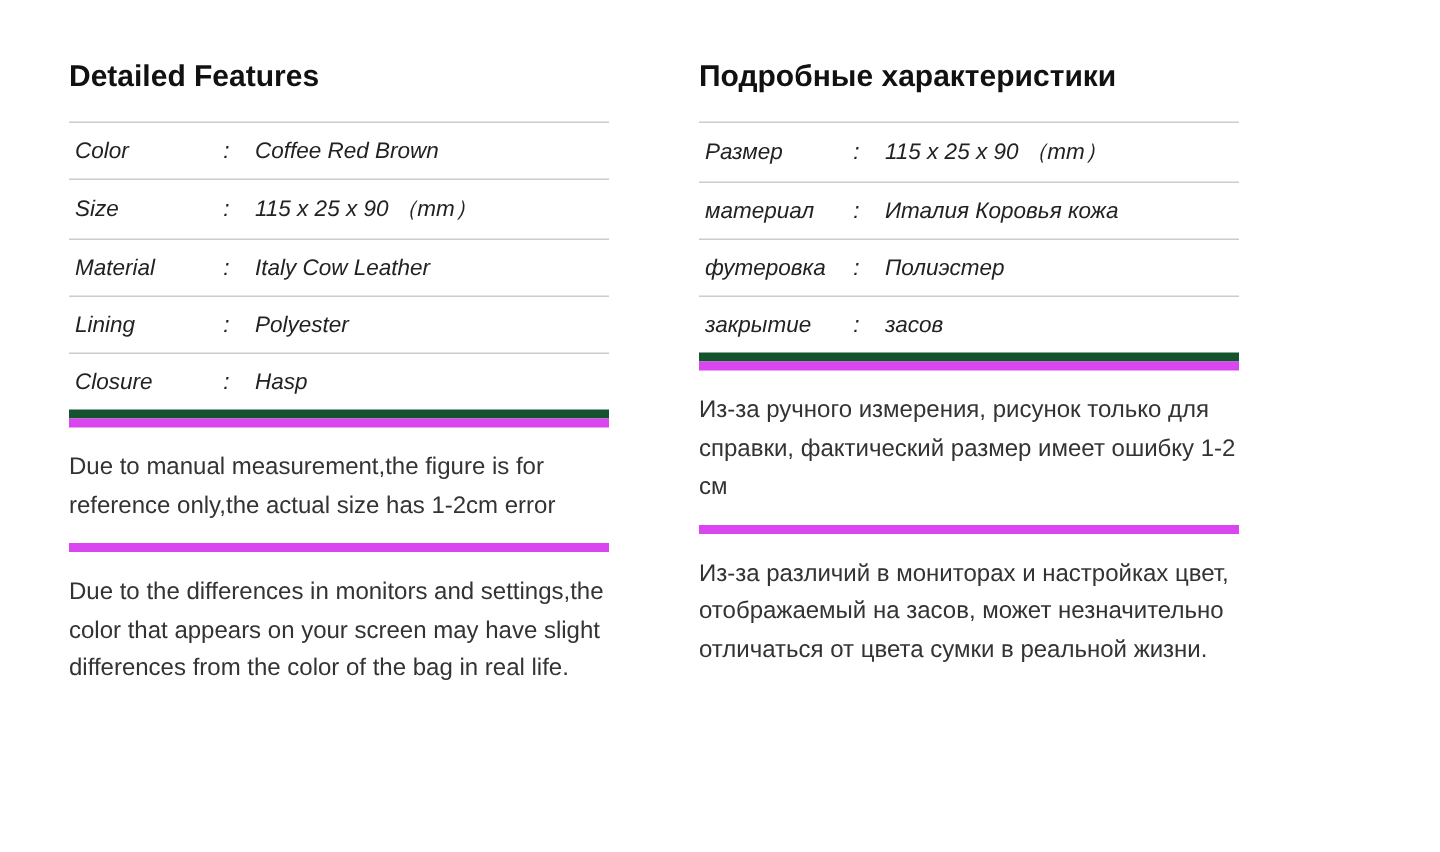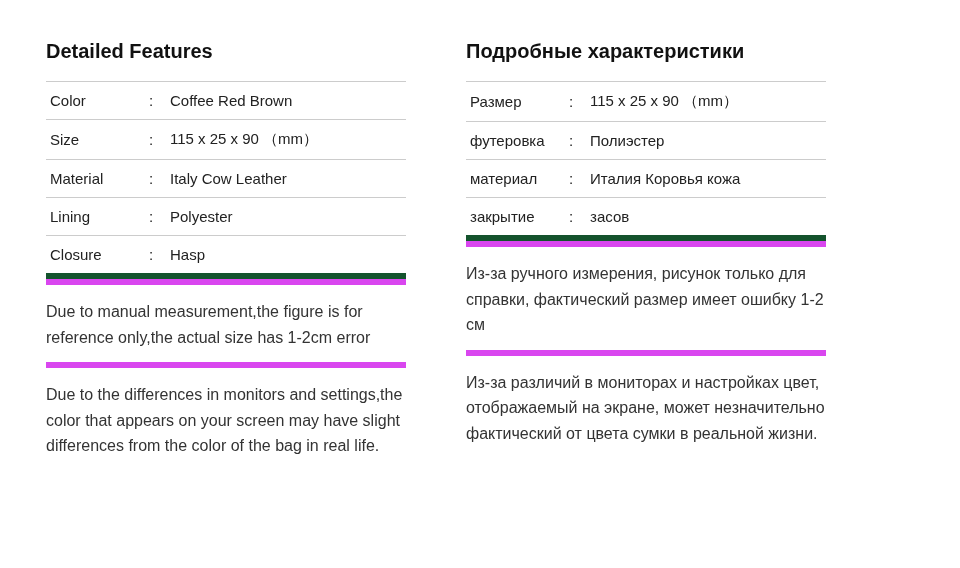--- a/index.html
+++ b/index.html
@@ -28,20 +28,21 @@
     .panel-title {
       font-size: 20px;
       font-weight: bold;
       margin-bottom: 18px;
       color: #111;
     }
     .features-table {
       width: 100%;
       border-collapse: collapse;
       margin-bottom: 0;
+      font-style: italic;
     }
     .features-table tr {
       border-top: 1px solid #ccc;
     }
     .features-table tr:last-child {
       border-bottom: 6px solid #14532d;
     }
     .features-table td {
       padding: 10px 4px;
       vertical-align: middle;
@@ -121,36 +122,36 @@
     <div class="panel-title">Подробные характеристики</div>
 
     <table class="features-table">
       <tbody id="right-tbody">
           <tr>
     <td class="col-label">Размер</td>
     <td class="col-colon">:</td>
     <td class="col-value">115 x 25 x 90 （mm）</td>
   </tr>
           <tr>
+    <td class="col-label">материал</td>
+    <td class="col-colon">:</td>
+    <td class="col-value">Италия Коровья кожа</td>
+  </tr>
+          <tr>
     <td class="col-label">футеровка</td>
     <td class="col-colon">:</td>
     <td class="col-value">Полиэстер</td>
-  </tr>
-          <tr>
-    <td class="col-label">материал</td>
-    <td class="col-colon">:</td>
-    <td class="col-value">Италия Коровья кожа</td>
   </tr>
           <tr>
     <td class="col-label">закрытие</td>
     <td class="col-colon">:</td>
     <td class="col-value">засов</td>
   </tr>
         </tbody>
     </table>
 
     <div class="note-section">
       <div class="note-block">Из-за ручного измерения, рисунок только для справки, фактический размер имеет ошибку 1-2 см</div>
-      <div class="note-block">Из-за различий в мониторах и настройках цвет, отображаемый на экране, может незначительно фактический от цвета сумки в реальной жизни.</div>
+      <div class="note-block">Из-за различий в мониторах и настройках цвет, отображаемый на засов, может незначительно отличаться от цвета сумки в реальной жизни.</div>
     </div>
   </div>
 
 </div>
 
 </body></html>

